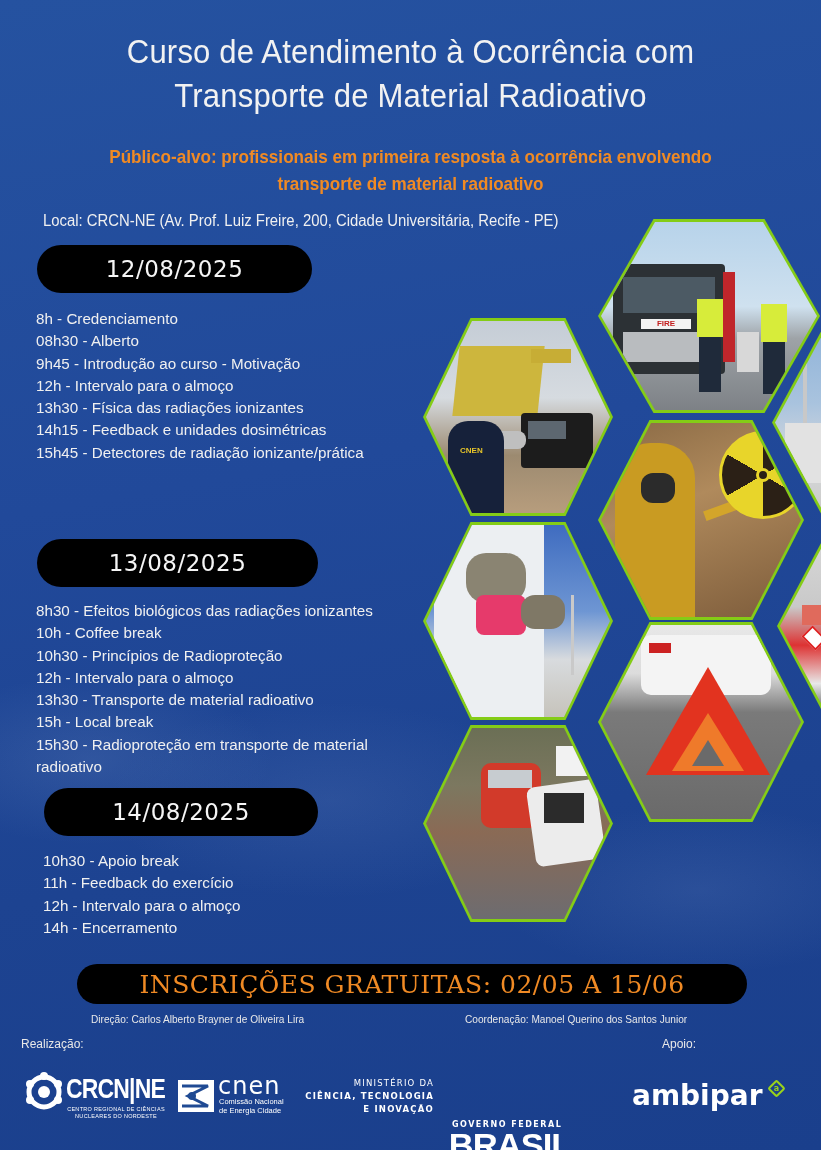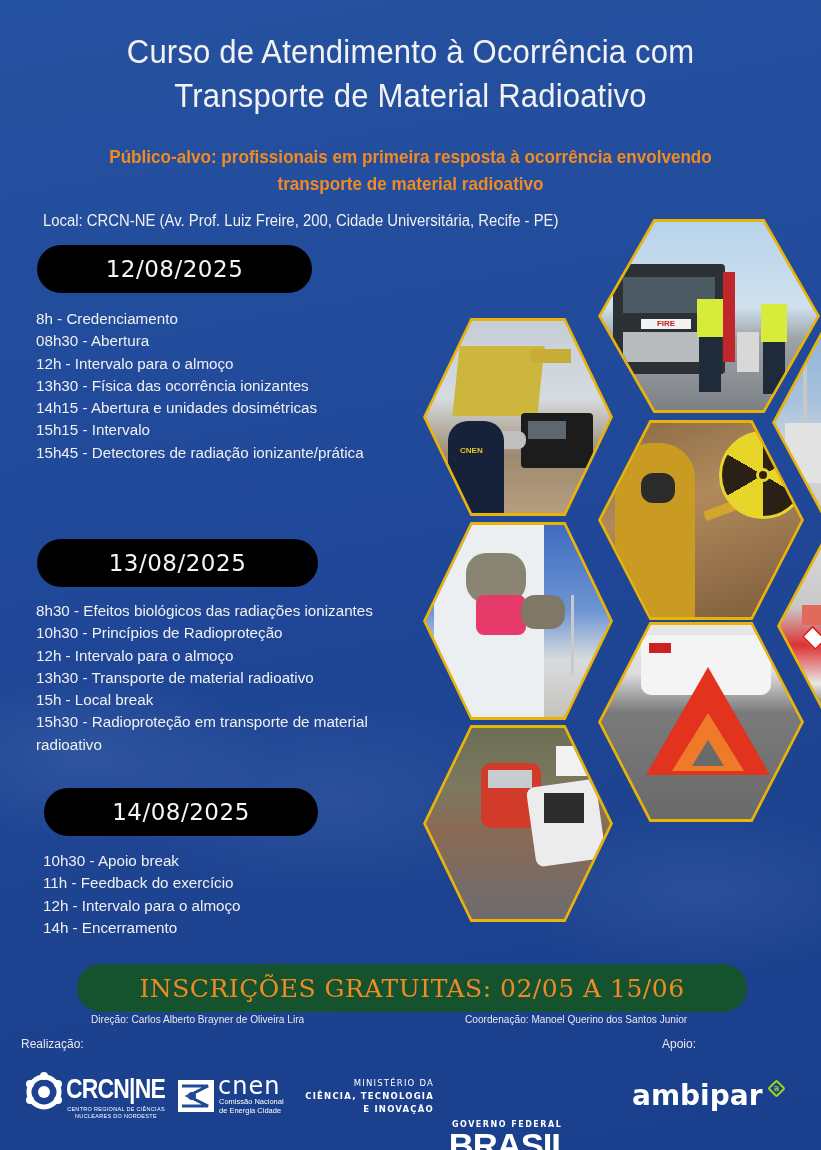--- a/index.html
+++ b/index.html
@@ -54,31 +54,31 @@
     position: absolute; list-style: none;
     font-family: "Liberation Sans", sans-serif;
     font-size: 15.2px; line-height: 22.3px; color: #f0f0f0;
   }
   .schedule li { white-space: nowrap; }
   .schedule li.wrap { white-space: normal; width: 390px; }
 
   .hex {
     position: absolute;
     clip-path: polygon(25% 0%, 75% 0%, 100% 50%, 75% 100%, 25% 100%, 0% 50%);
-    background: #eab308;
+    background: #84cc16;
   }
   .hex-inner {
     position: absolute; left: 3px; top: 3px; right: 3px; bottom: 3px;
     clip-path: polygon(25% 0%, 75% 0%, 100% 50%, 75% 100%, 25% 100%, 0% 50%);
     overflow: hidden;
   }
 
   .reg-banner {
-    position: absolute; left: 77px; top: 964px; width: 670px; height: 48px;
-    background: #14532d; border-radius: 24px;
+    position: absolute; left: 77px; top: 964px; width: 670px; height: 40px;
+    background: #000000; border-radius: 24px;
     display: flex; align-items: center; justify-content: center;
     font-family: "DejaVu Serif", serif;
     font-size: 25px; color: #f08a24; letter-spacing: 0.5px;
   }
   .credit {
     position: absolute; top: 1013px;
     font-family: "Liberation Sans", sans-serif;
     font-size: 11.5px; color: #e8e8e8;
     transform: scaleX(0.88); transform-origin: left;
     white-space: nowrap;
@@ -103,31 +103,32 @@
 <div class="audience">
   <div>Público-alvo: profissionais em primeira resposta à ocorrência envolvendo</div>
   <div>transporte de material radioativo</div>
 </div>
 
 <div class="location">Local: CRCN-NE (Av. Prof. Luiz Freire, 200, Cidade Universitária, Recife - PE)</div>
 
 <div class="date-pill" style="left:37px; top:245px; width:275px;">12/08/2025</div>
 <ul class="schedule" style="left:36px; top:308px;">
   <li>8h - Credenciamento</li>
-  <li>08h30 - Abertura</li>
+  <li>08h30 - Alberto</li>
+  <li>9h45 - Introdução ao curso - Motivação</li>
   <li>12h - Intervalo para o almoço</li>
-  <li>13h30 - Física das ocorrência ionizantes</li>
-  <li>14h15 - Abertura e unidades dosimétricas</li>
-  <li>15h15 - Intervalo</li>
+  <li>13h30 - Física das radiações ionizantes</li>
+  <li>14h15 - Feedback e unidades dosimétricas</li>
   <li>15h45 - Detectores de radiação ionizante/prática</li>
 </ul>
 
 <div class="date-pill" style="left:37px; top:539px; width:281px;">13/08/2025</div>
 <ul class="schedule" style="left:36px; top:600px;">
   <li>8h30 -  Efeitos biológicos das radiações ionizantes</li>
+  <li>10h - Coffee break</li>
   <li>10h30 - Princípios de Radioproteção</li>
   <li>12h - Intervalo para o almoço</li>
   <li>13h30 - Transporte de material radioativo</li>
   <li>15h - Local break</li>
   <li class="wrap">15h30 - Radioproteção em transporte de material radioativo</li>
 </ul>
 
 <div class="date-pill" style="left:44px; top:788px; width:274px;">14/08/2025</div>
 <ul class="schedule" style="left:43px; top:850px;">
   <li>10h30 - Apoio break</li>

